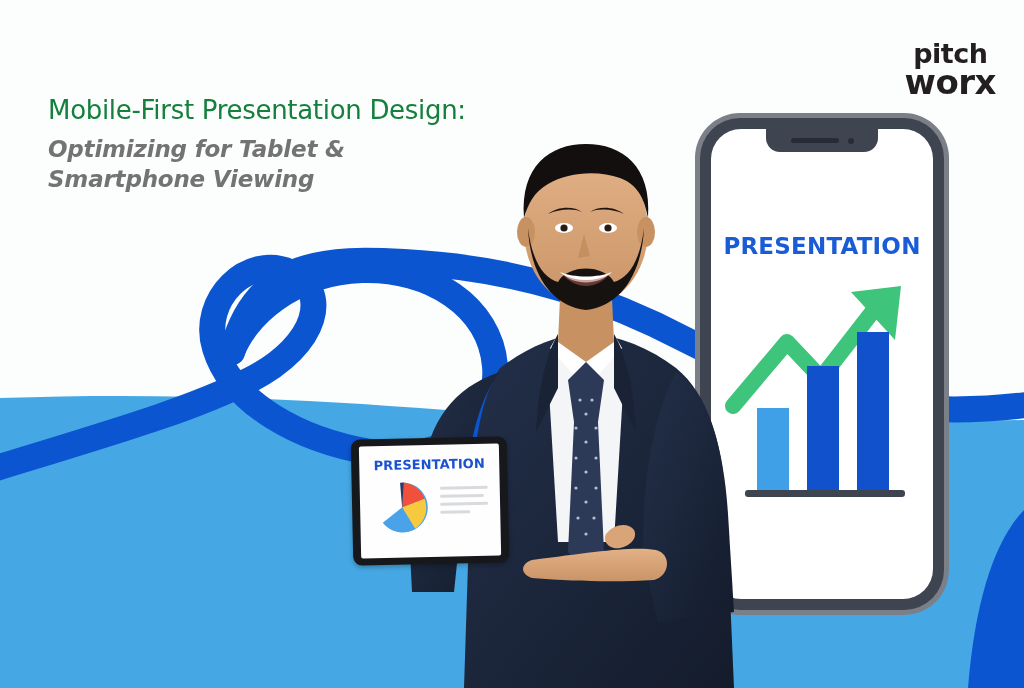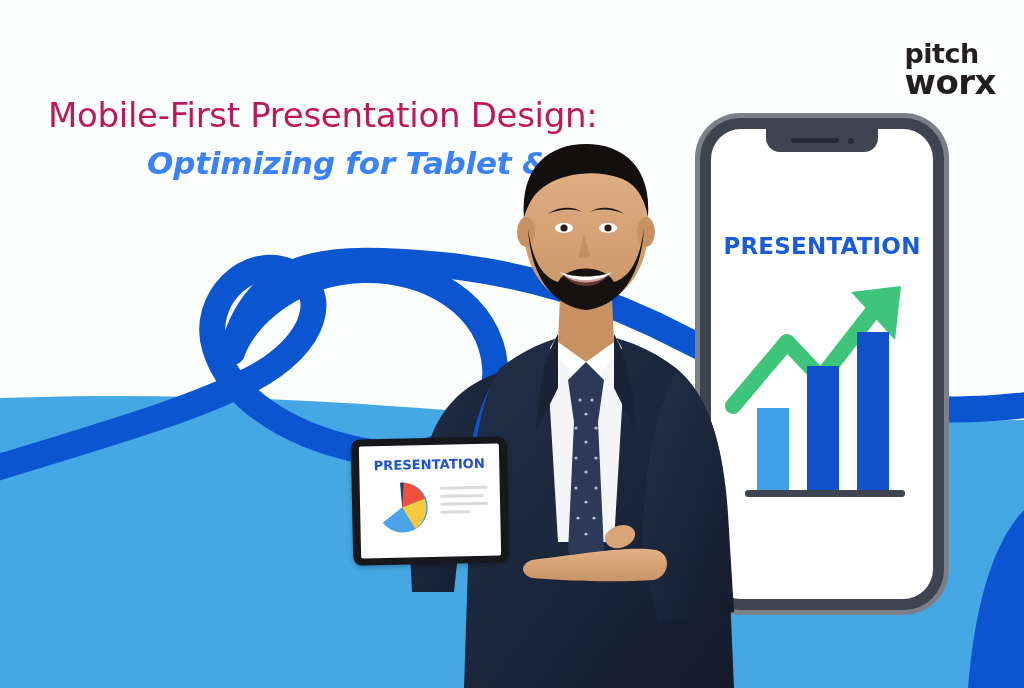--- a/index.html
+++ b/index.html
@@ -10,40 +10,40 @@
   }
   #stage{position:relative;width:1024px;height:688px;overflow:hidden;background:#fcfdfd;}
 
   
   .bg-base{position:absolute;inset:0;background:#fcfdfd;}
   .bg-svg{position:absolute;inset:0;width:1024px;height:688px;}
 
   
   .logo{
     position:absolute;right:28px;top:42px;
-    text-align:left;line-height:0.92;
+    text-align:center;line-height:0.92;
     font-family:"DejaVu Sans", sans-serif;
     font-weight:700;color:#231f20;
     letter-spacing:-0.5px;
     margin-left:48px;
   }
   .logo-l1{font-size:27px;display:block;}
   .logo-l2{font-size:34px;display:block;}
 
   
   .headline{position:absolute;left:48px;top:96px;width:600px;}
   .headline .l1{
     font-family:"DejaVu Sans", sans-serif;
-    font-size:34px;font-weight:400;color:#be185d;
+    font-size:26px;font-weight:400;color:#15803d;
     letter-spacing:-0.3px;line-height:1.12;white-space:nowrap;
   }
   .headline .l2, .headline .l3{
     font-family:"DejaVu Sans", sans-serif;
-    font-size:31px;font-weight:700;font-style:italic;color:#3b82f6;
-    letter-spacing:-0.2px;line-height:1.28;white-space:nowrap;text-align:center;
+    font-size:23px;font-weight:700;font-style:italic;color:#737373;
+    letter-spacing:-0.2px;line-height:1.28;white-space:nowrap;
   }
   .headline .l2{margin-top:10px;}
 
   
   .phone{
     position:absolute;left:700px;top:118px;width:244px;height:492px;
     border-radius:40px;background:#3f4451;
     box-shadow:0 0 0 5px #7b7f88;
   }
   .phone-screen{
@@ -115,20 +115,21 @@
   </svg>
 
   <div class="logo">
     <span class="logo-l1">pitch</span>
     <span class="logo-l2">worx</span>
   </div>
 
   <div class="headline">
     <div class="l1">Mobile-First Presentation Design:</div>
     <div class="l2">Optimizing for Tablet &amp;</div>
+    <div class="l3">Smartphone Viewing</div>
   </div>
 
   <div class="phone">
     <div class="phone-screen">
       <div class="notch">
         <div class="notch-speaker"></div>
         <div class="notch-cam"></div>
       </div>
       <div class="phone-title">PRESENTATION</div>
       <svg class="phone-chart" viewBox="0 0 200 235">

